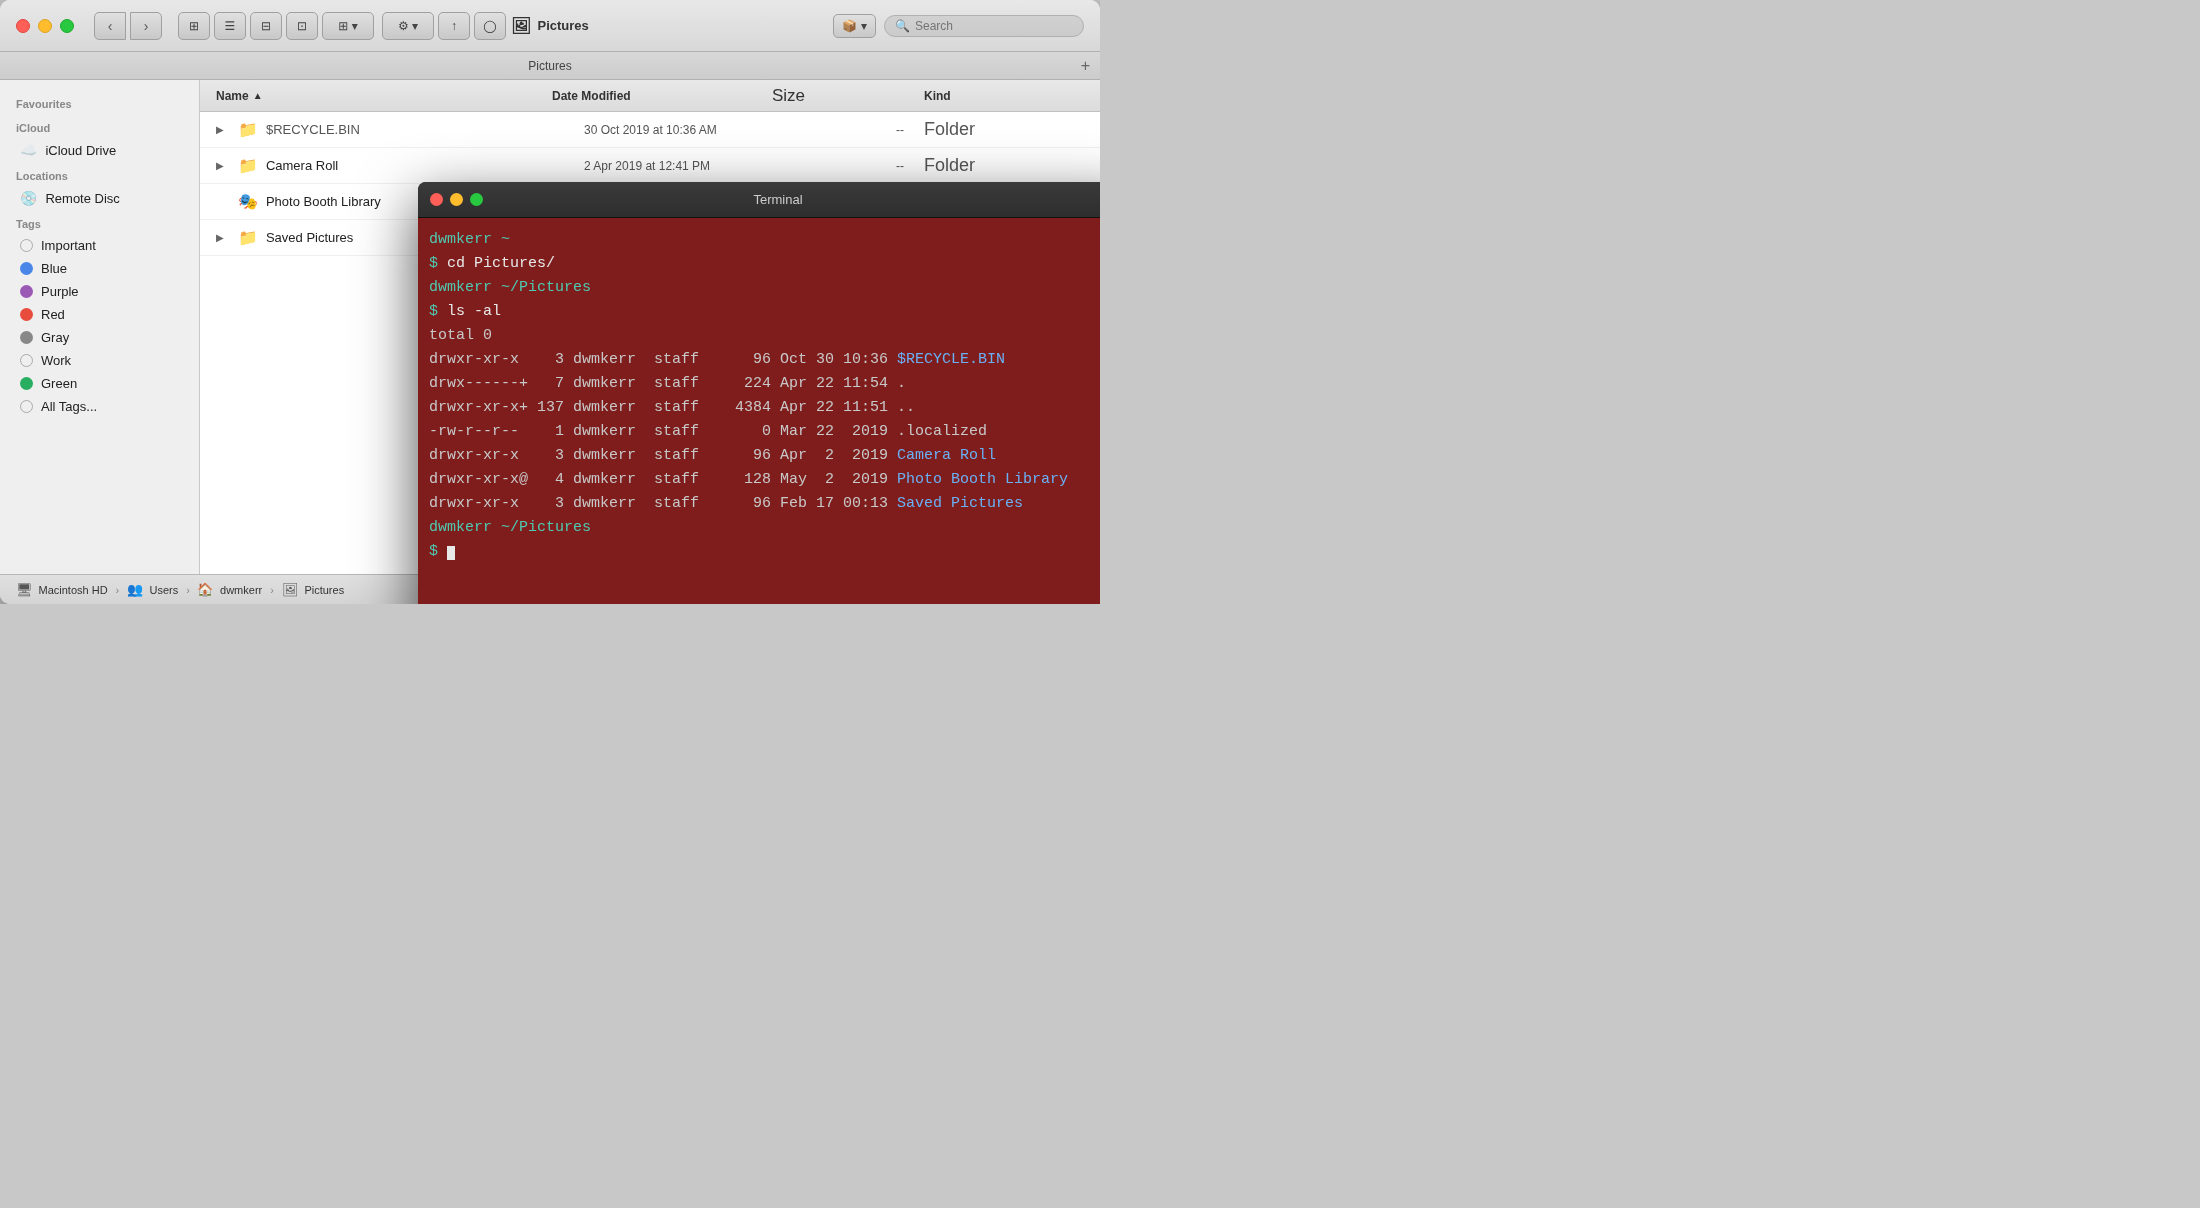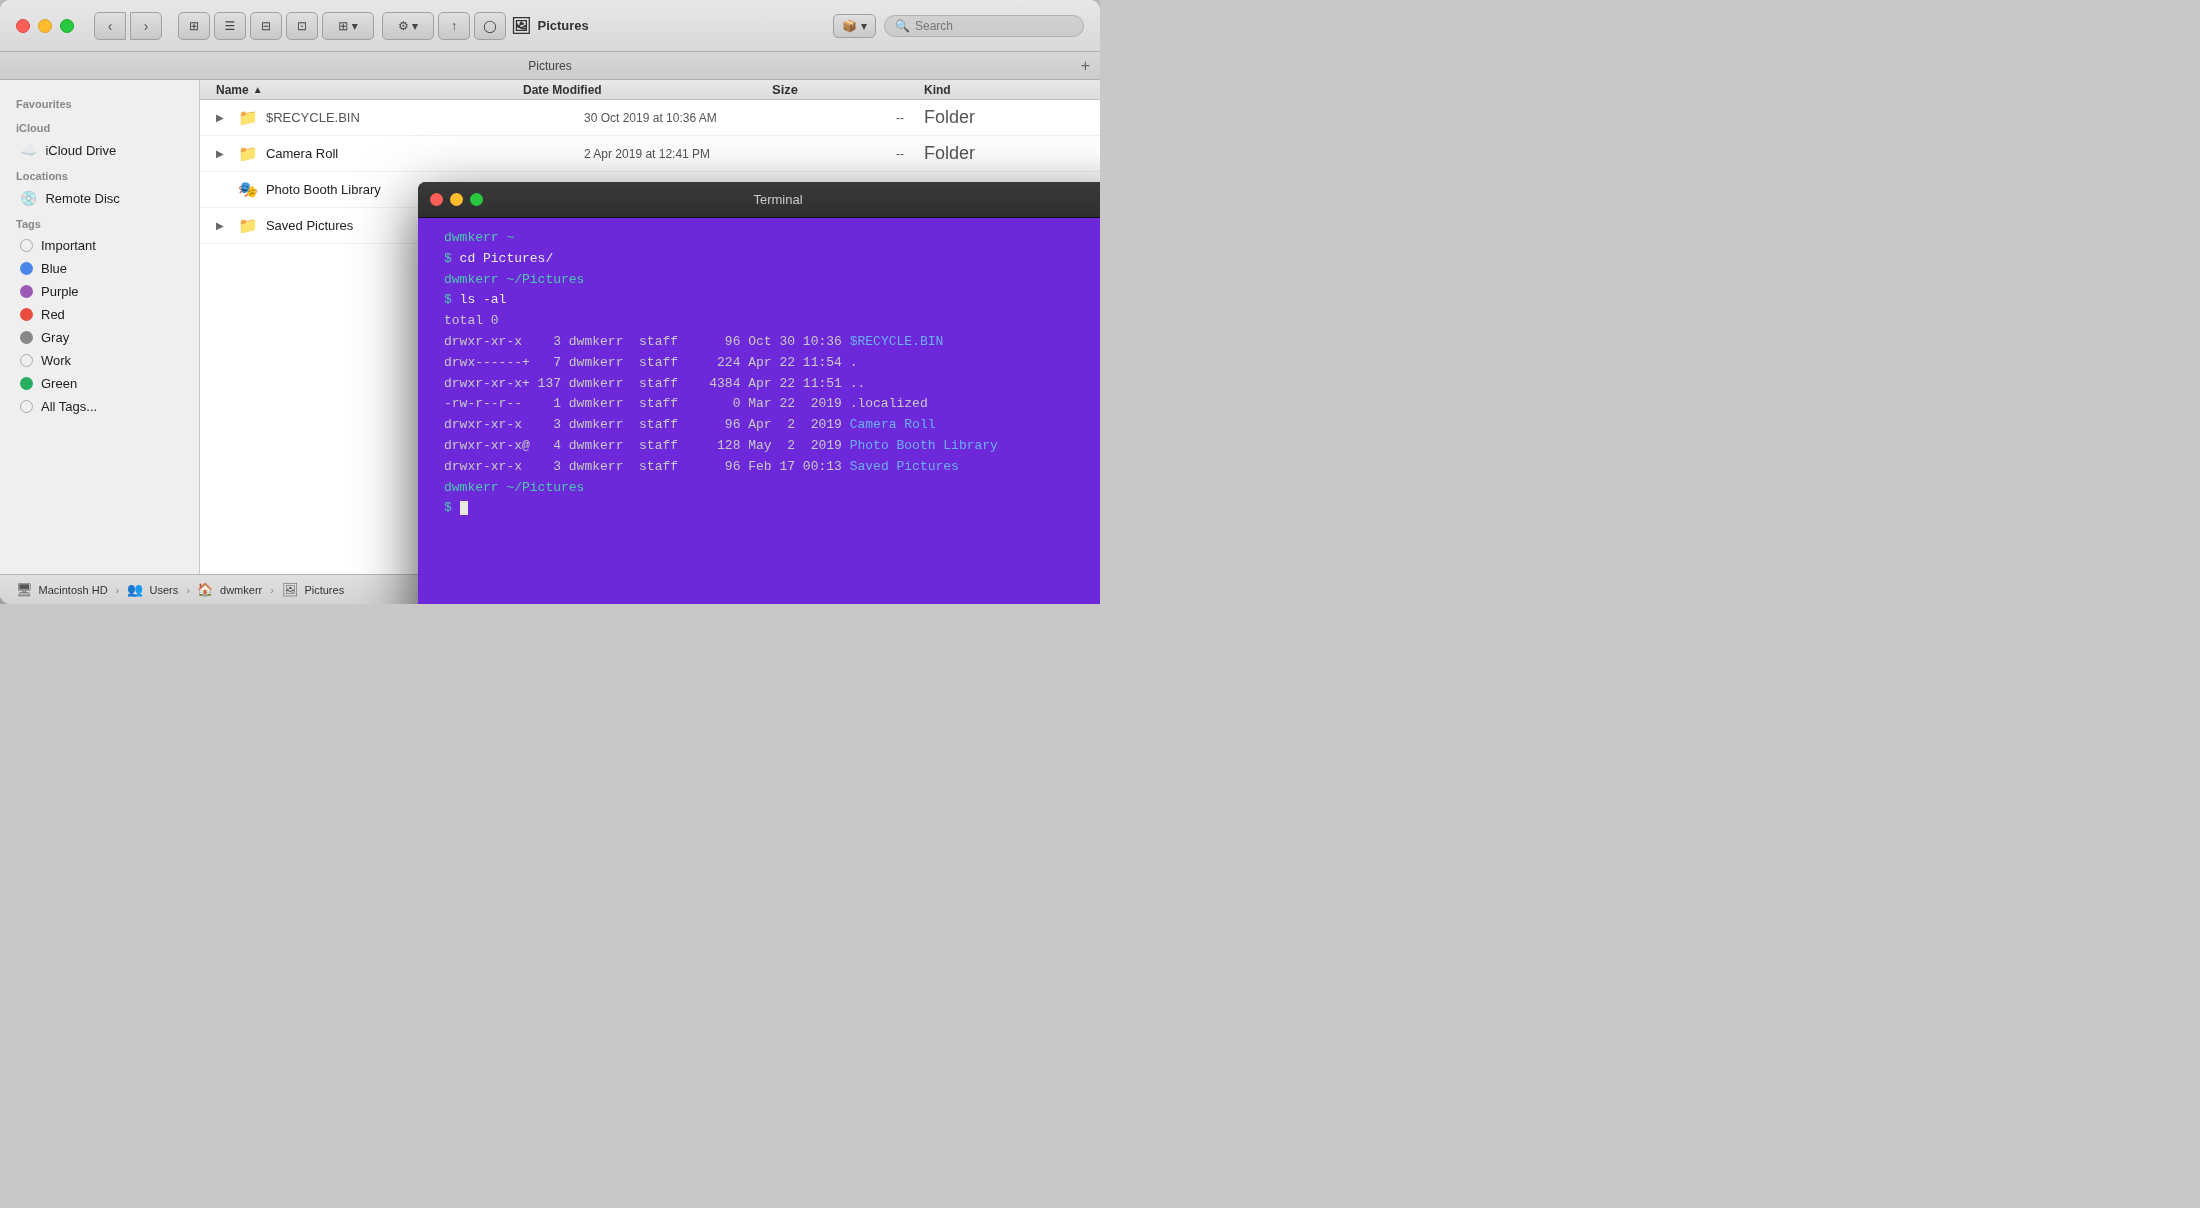--- a/index.html
+++ b/index.html
@@ -208,34 +208,34 @@
       display: flex;
       flex-direction: column;
       overflow: hidden;
     }
 
     .column-headers {
       display: flex;
       align-items: center;
       background: linear-gradient(to bottom, #e8e8e8, #dcdcdc);
       border-bottom: 1px solid #c0c0c0;
-      height: 20px;
+      height: 32px;
       padding: 0 16px;
     }
     .col-name {
       flex: 1;
       font-size: 12px;
       font-weight: 600;
       color: #333;
       display: flex;
       align-items: center;
       gap: 4px;
     }
     .col-date { width: 220px; font-size: 12px; font-weight: 600; color: #333; }
-    .col-size { width: 120px; font-size: 13px; font-weight: 700; color: #333; margin-left: 29px; }
+    .col-size { width: 120px; font-size: 17px; font-weight: 400; color: #333; }
     .col-kind { width: 160px; font-size: 12px; font-weight: 600; color: #333; margin-left: 32px; }
 
     .file-list {
       flex: 1;
       overflow-y: auto;
       background: white;
     }
     .file-row {
       display: flex;
       align-items: center;
@@ -325,26 +325,26 @@
     }
     .terminal-resize {
       position: absolute;
       right: 10px;
       font-size: 14px;
       color: #888;
     }
 
     .terminal-body {
       flex: 1;
-      padding: 10px 26px;
+      padding: 10px 11px;
       font-family: "SF Mono", "Menlo", "Monaco", "Courier New", monospace;
-      font-size: 13px;
+      font-size: 15px;
       line-height: 1.6;
       overflow-y: auto;
-      background: #6d28d9;
+      background: #7f1d1d;
     }
     .t-prompt { color: #4ec9b0; }
     .t-cmd { color: #e8e8e8; }
     .t-plain { color: #c8c8c8; }
     .t-green { color: #4ec9b0; }
     .t-blue-link { color: #6ab0f5; }
     .t-cursor {
       display: inline-block;
       width: 8px;
       height: 14px;

